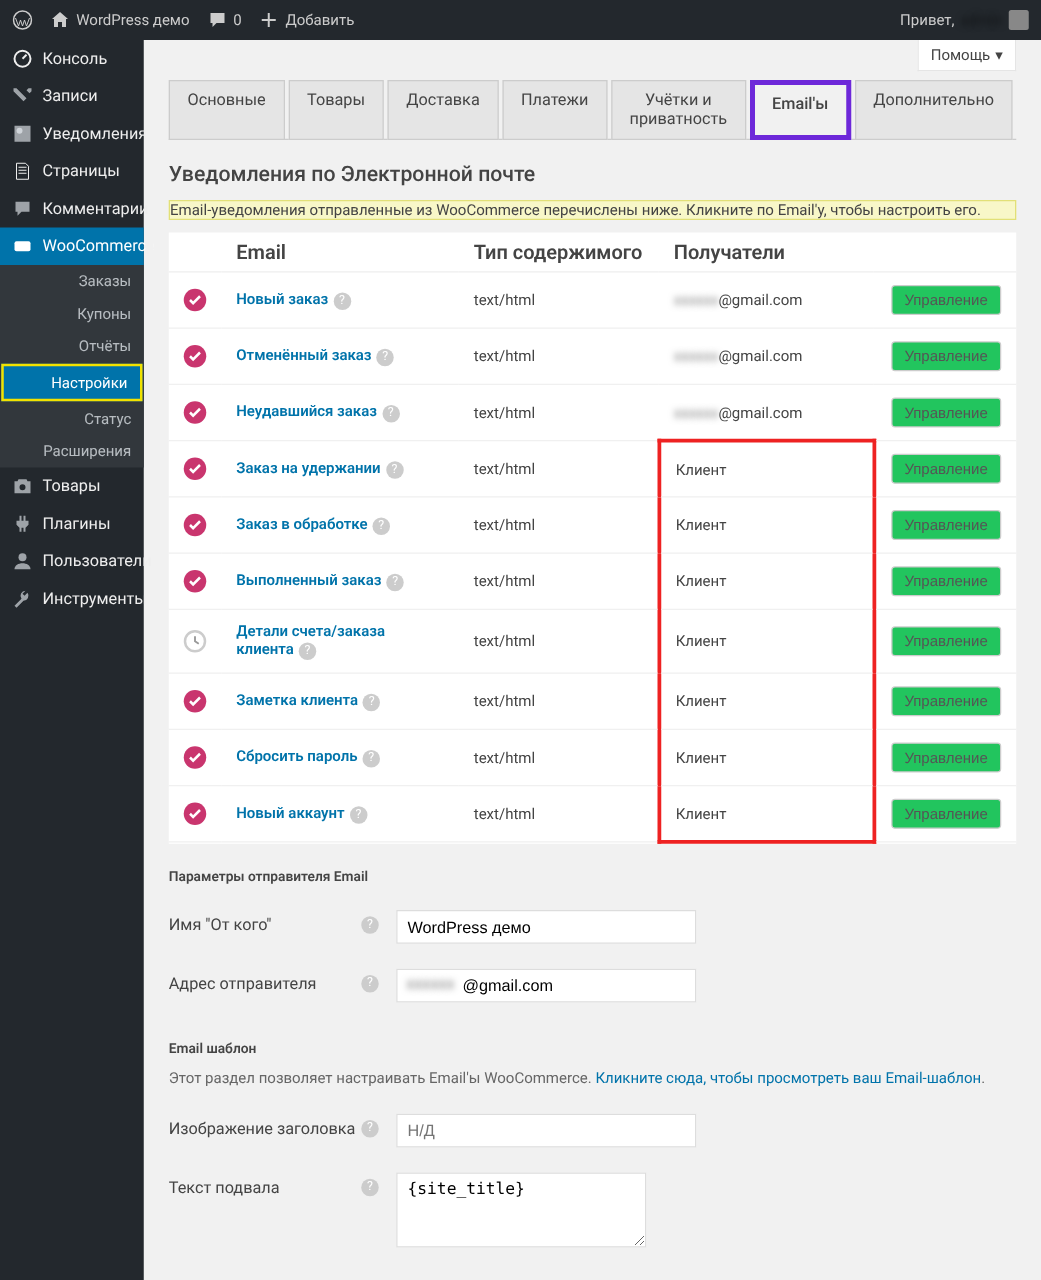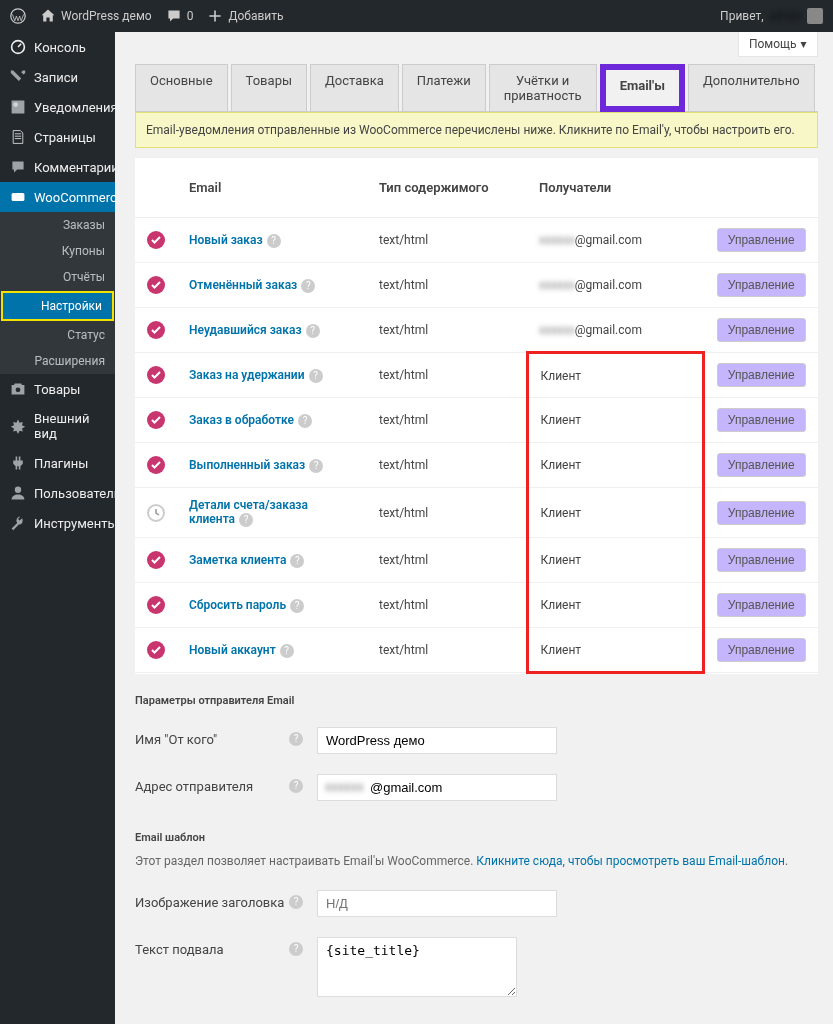--- a/index.html
+++ b/index.html
@@ -18,33 +18,33 @@
 .submenu { background: #32373c; }
 .submenu .sub { padding: 6px 10px 6px 14px; color: rgba(240,245,250,0.7); cursor: pointer; font-size: 12px; text-align: right; }
 .submenu .sub.highlighted { border: 2px solid #f2e200; background: #0073aa; color: #fff; margin: 1px; }
 .arrow-current { position: relative; }
 .arrow-current:after { content: ""; position: absolute; right: -8px; top: 50%; transform: translateY(-50%); border: 8px solid transparent; border-right-color: #f1f1f1; }
 .content { flex: 1; padding: 10px 20px 20px 20px; position: relative; }
 .help-tab { position: absolute; right: 20px; top: 0; background: #fff; border: 1px solid #e5e5e5; border-top: none; padding: 5px 10px; font-size: 12px; cursor: pointer; display: flex; align-items: center; gap: 4px; }
 .tabs { display: flex; border-bottom: 1px solid #ccc; margin-top: 22px; text-align: center; }
 .tabs .tab { padding: 8px 14px; background: #e5e5e5; border: 1px solid #ccc; margin-right: 3px; margin-bottom: -1px; cursor: pointer; font-size: 13px; }
 .tabs .tab.active { background: #f1f1f1; border-bottom-color: #f1f1f1; font-weight: 500; }
-.tabs .tab.highlighted { border: 6px solid #6d28d9; font-weight: bold; }
+.tabs .tab.highlighted { border: 4px solid #6d28d9; }
 h2 { font-size: 17px; font-weight: 500; margin: 18px 0 10px; }
 h3 { font-size: 11px; font-weight: 600; margin: 20px 0 10px; }
-.notice { background: #f8f7c8; border: 1px solid #e2e077; padding: 10px; font-size: 12px; margin-bottom: 10px; }
+.notice { background: #f8f7c8; border: 1px solid #e2e077; padding: 0; font-size: 12px; margin-bottom: 10px; }
 table.emails { width: 100%; border-collapse: collapse; background: #fff; }
-table.emails th { text-align: left; padding: 22px 12px; font-weight: 600; font-size: 13px; border-bottom: 1px solid #eee; }
+table.emails th { text-align: left; padding: 6px 12px; font-weight: 600; font-size: 16px; border-bottom: 1px solid #eee; }
 table.emails td { padding: 10px 12px; border-bottom: 1px solid #f0f0f0; vertical-align: middle; font-size: 12px; }
 .status-dot { width: 18px; height: 18px; border-radius: 50%; background: #c9356e; display: inline-flex; align-items: center; justify-content: center; }
 .status-dot.off { background: #fff; border: 2px solid #ccc; }
 .status-dot svg { width: 10px; height: 10px; fill: #fff; }
 .email-link { color: #0073aa; font-weight: 600; cursor: pointer; }
 .help-icon { display: inline-block; width: 14px; height: 14px; border-radius: 50%; background: #ccc; color: #fff; text-align: center; line-height: 14px; font-size: 10px; margin-left: 4px; }
-.btn { background: #c4b5fd; border: 1px solid #ccc; padding: 4px 10px; border-radius: 3px; cursor: pointer; font-size: 12px; color: #555; text-align: center; }
+.btn { background: #22c55e; border: 1px solid #ccc; padding: 4px 10px; border-radius: 3px; cursor: pointer; font-size: 12px; color: #555; text-align: center; }
 .col-status { width: 40px; text-align: center; }
 .col-email { width: 190px; }
 .col-type { width: 160px; }
 .col-recip { }
 .col-action { width: 100px; text-align: right; }
 .blur { color: transparent; text-shadow: 0 0 5px rgba(0,0,0,0.5); user-select: none; }
 .form-row { display: flex; align-items: flex-start; padding: 10px 0; }
 .form-row label { width: 150px; padding-top: 5px; font-size: 13px; }
 .form-row .help-icon { margin-right: 14px; margin-top: 5px; }
 .form-row input[type=text], .form-row textarea { border: 1px solid #ddd; padding: 5px 8px; font-size: 13px; width: 240px; }
@@ -140,26 +140,20 @@
       <div class="sub">Расширения</div>
     </div>
     <div class="menu-item">
         <svg viewBox="0 0 20 20">
           <path d="M2 5h3l1-2h8l1 2h3v12H2zm8 9a3 3 0 100-6 3 3 0 000 6z"></path>
         </svg>
         <span>Товары</span>
       </div>
     <div class="menu-item">
         <svg viewBox="0 0 20 20">
-          <path d="M10 2l2 4 4-1-1 4 4 2-4 2 1 4-4-1-2 4-2-4-4 1 1-4-4-2 4-2-1-4 4 1z"></path>
-        </svg>
-        <span>Внешний вид</span>
-      </div>
-    <div class="menu-item">
-        <svg viewBox="0 0 20 20">
           <path d="M7 2v5H4v4l3 3v4h2v-4h2v4h2v-4l3-3V7h-3V2h-2v5H9V2z"></path>
         </svg>
         <span>Плагины</span>
       </div>
     <div class="menu-item">
         <svg viewBox="0 0 20 20">
           <circle cx="10" cy="6" r="4"></circle>
           <path d="M2 18c0-4 4-6 8-6s8 2 8 6z"></path>
         </svg>
         <span>Пользователи</span>
@@ -181,20 +175,21 @@
     <div class="tabs">
       <div class="tab">Основные</div>
       <div class="tab">Товары</div>
       <div class="tab">Доставка</div>
       <div class="tab">Платежи</div>
       <div class="tab">Учётки и приватность</div>
       <div class="tab active highlighted">Email'ы</div>
       <div class="tab">Дополнительно</div>
     </div>
 
+    <h2>Уведомления по Электронной почте</h2>
     <div class="notice">Email-уведомления отправленные из WooCommerce перечислены ниже. Кликните по Email'у, чтобы настроить его.</div>
 
     <table class="emails">
       <thead>
         <tr>
           <th class="col-status"></th>
           <th class="col-email">Email</th>
           <th class="col-type">Тип содержимого</th>
           <th class="col-recip">Получатели</th>
           <th class="col-action"></th>

